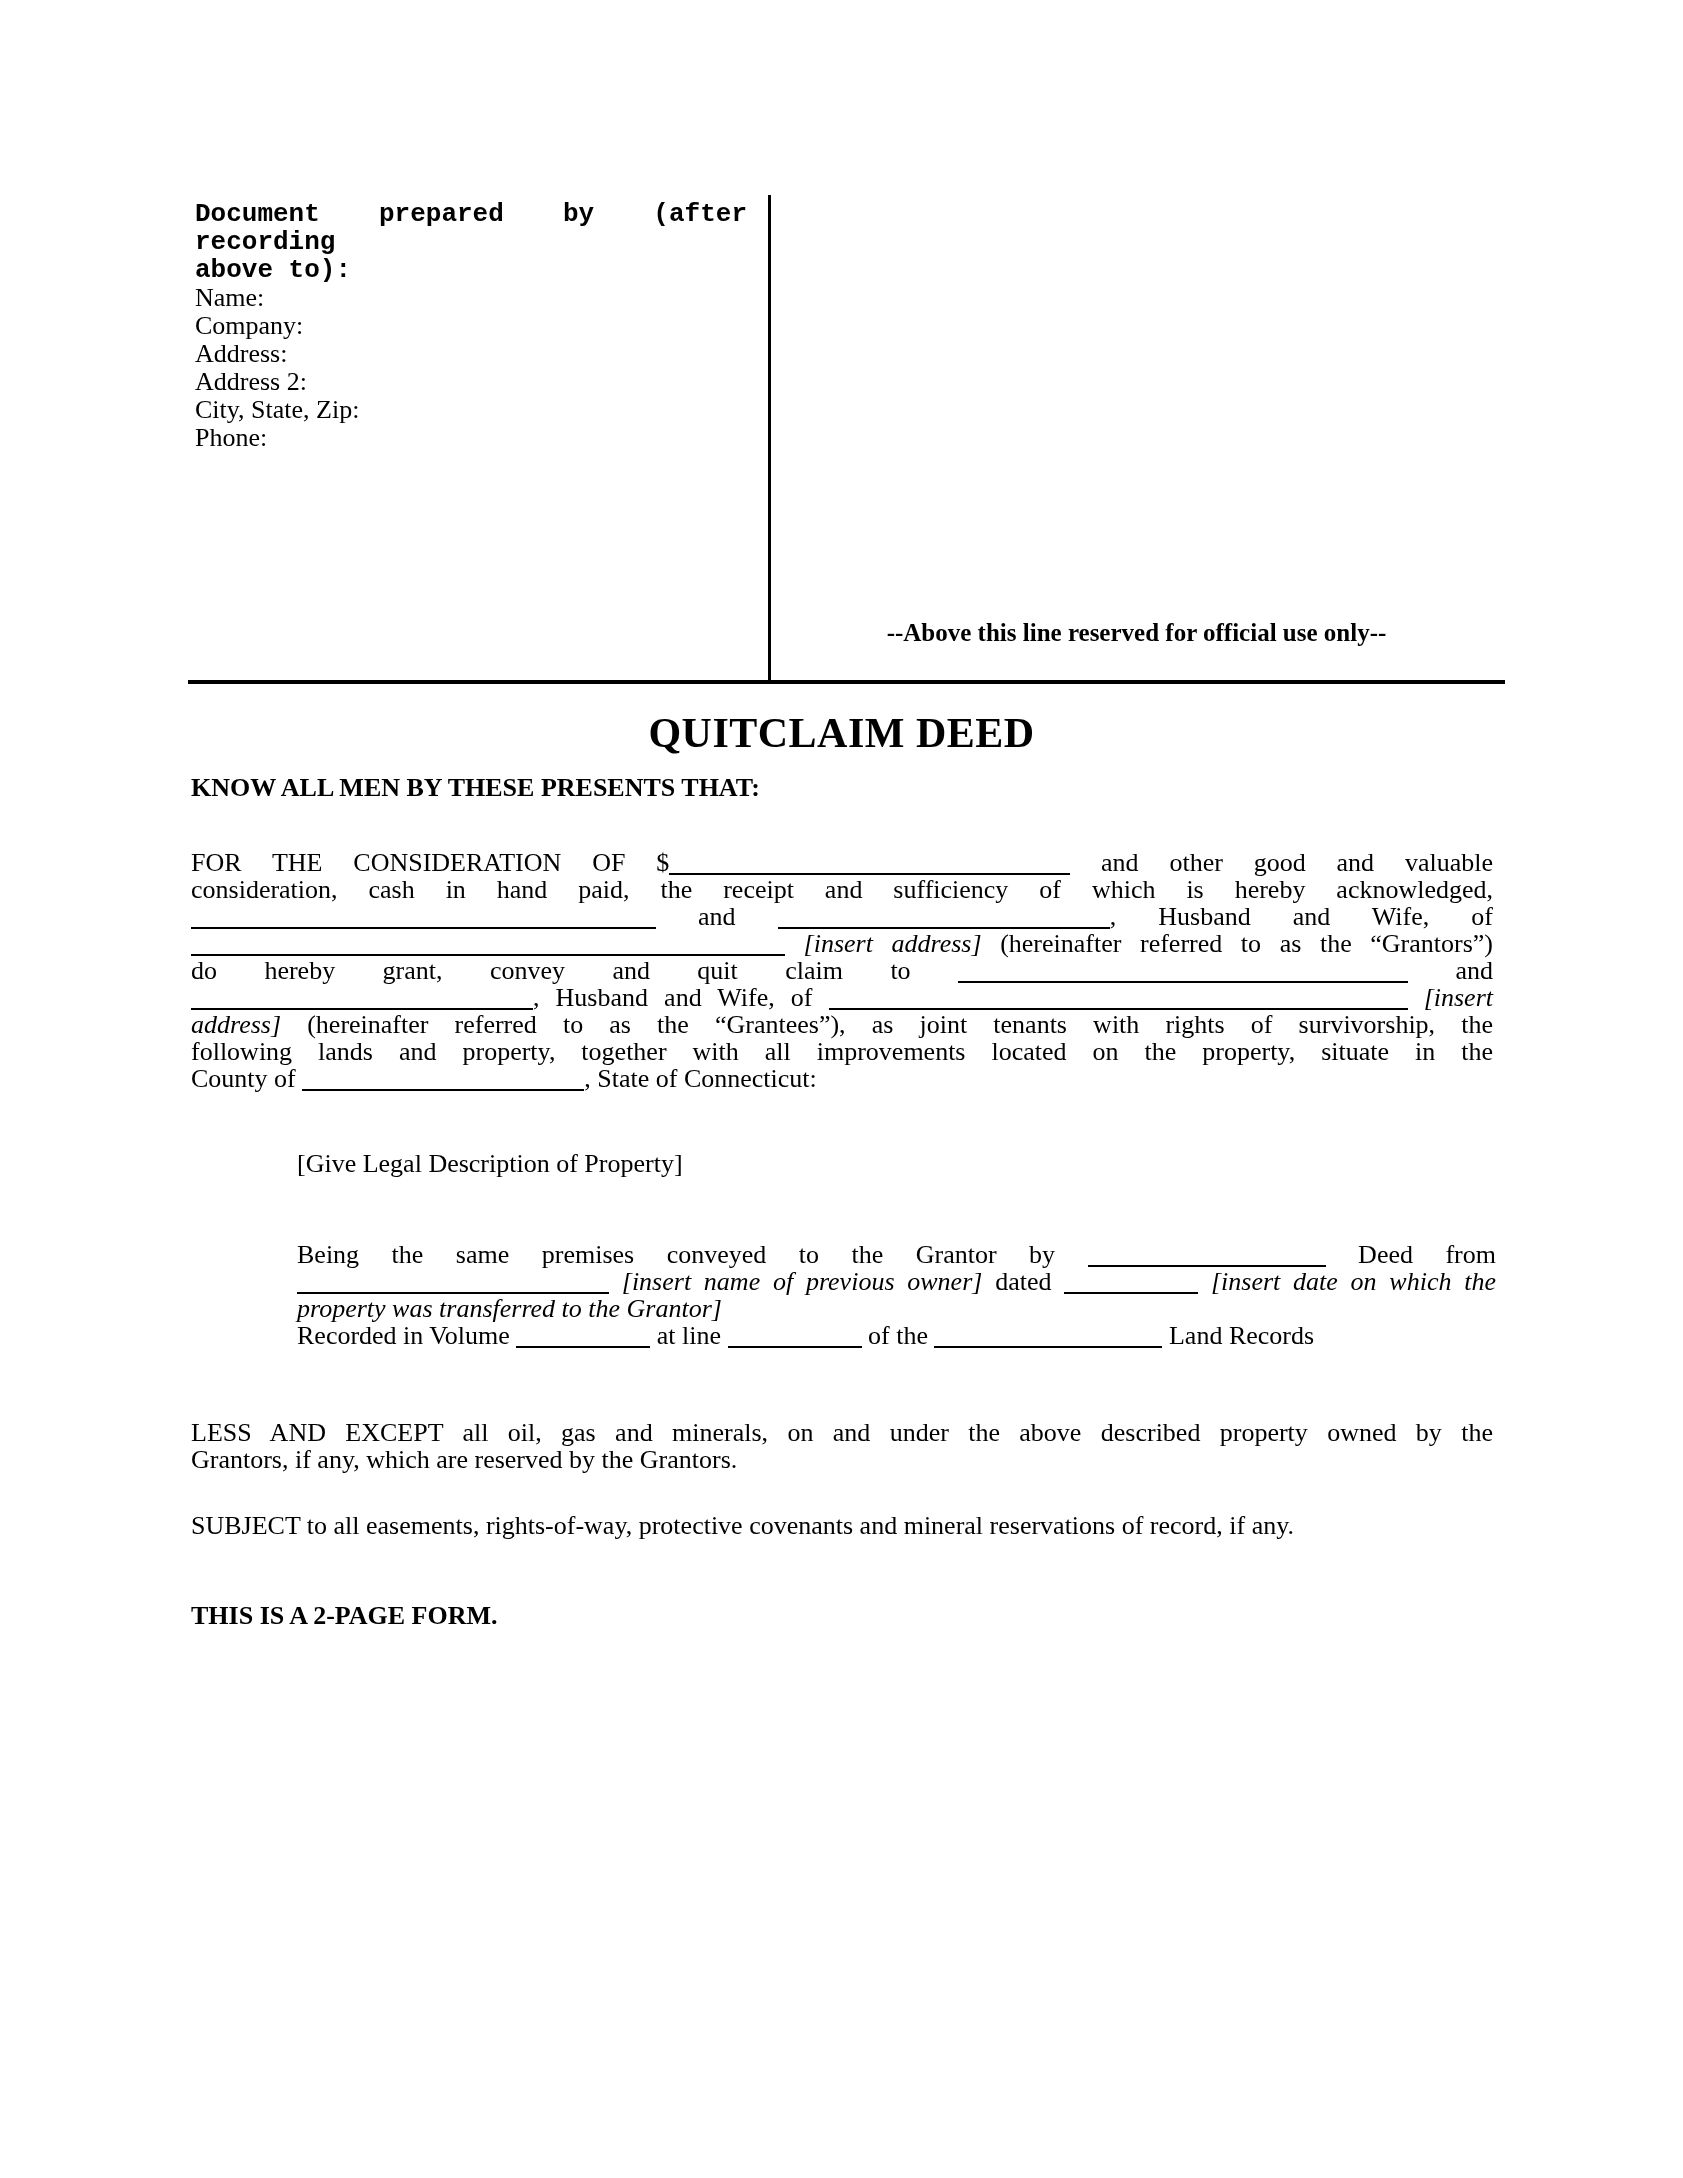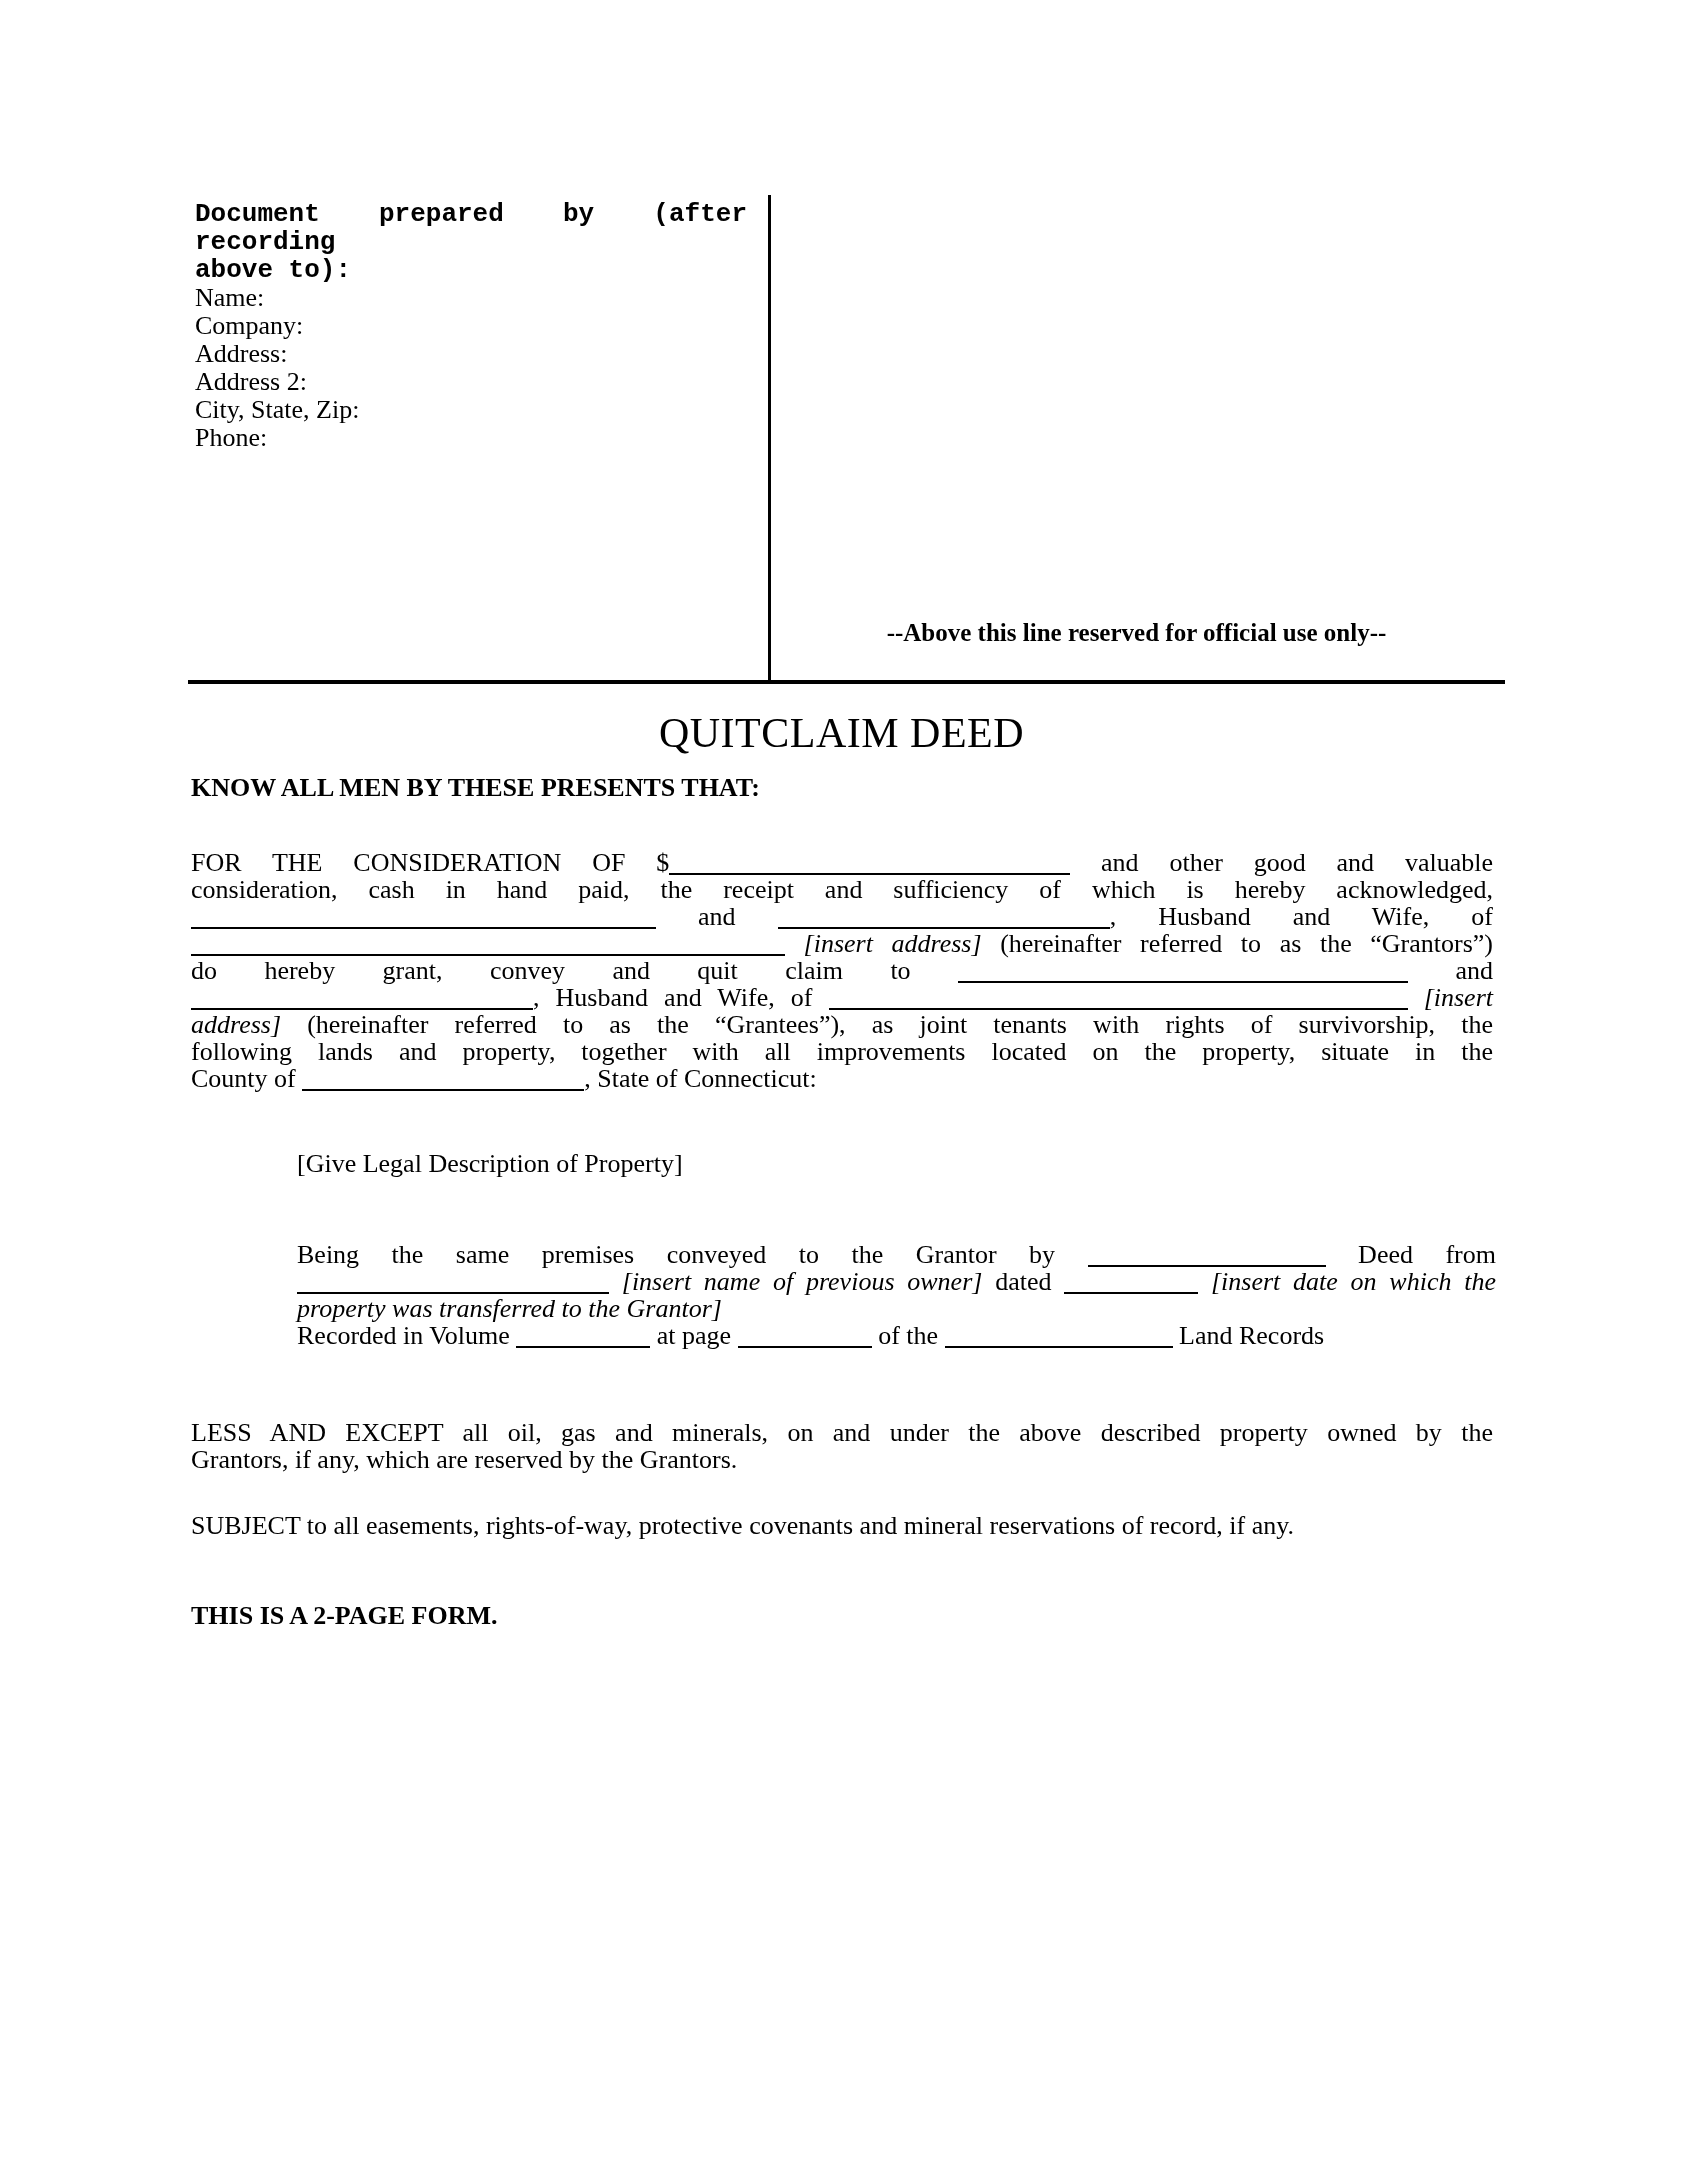--- a/index.html
+++ b/index.html
@@ -39,21 +39,21 @@
   .h-rule {
     position:absolute; left:188px; top:680px;
     width:1317px; height:4px; background:#000;
   }
   .official-note {
     position:absolute; left:768px; top:619px; width:737px;
     text-align:center; font-weight:bold; font-size:25px;
   }
   .title {
     position:absolute; left:0; right:0; top:709px; margin:0;
-    text-align:center; font-size:42px; font-weight:normal;
+    text-align:center; font-size:42px; font-weight:bold;
     letter-spacing:0.5px;
   }
   .opening {
     position:absolute; left:191px; top:773px;
     font-weight:bold; font-size:26px;
   }
   .rich { position:absolute; }
   #consideration-para { left:191px; top:849px; width:1302px; }
   .legal-desc { position:absolute; left:297px; top:1149px; }
   #premises-para { left:297px; top:1241px; width:1199px; }
@@ -100,21 +100,21 @@
       <div class="line just"><span class="normal">following lands and property, together with all improvements located on the property, situate in the</span></div>
       <div class="line"><span class="normal">County of </span><span class="blank" style="width: 282px;"></span><span class="normal">, State of Connecticut:</span></div>
     </div>
 
   <div class="legal-desc">[Give Legal Description of Property]</div>
 
   <div id="premises-para" class="rich">
       <div class="line just"><span class="normal">Being the same premises conveyed to the Grantor by </span><span class="blank" style="width: 238px;"></span><span class="normal"> Deed from</span></div>
       <div class="line just"><span class="blank" style="width: 312px;"></span><span class="normal"> </span><span class="italic">[insert name of previous owner]</span><span class="normal"> dated </span><span class="blank" style="width: 134px;"></span><span class="normal"> </span><span class="italic">[insert date on which the</span></div>
       <div class="line"><span class="italic">property was transferred to the Grantor]</span></div>
-      <div class="line"><span class="normal">Recorded in Volume </span><span class="blank" style="width: 134px;"></span><span class="normal"> at page </span><span class="blank" style="width: 134px;"></span><span class="normal"> of the </span><span class="blank" style="width: 228px;"></span><span class="normal"> Land Records</span></div>
+      <div class="line"><span class="normal">Recorded in Volume </span><span class="blank" style="width: 134px;"></span><span class="normal"> at line </span><span class="blank" style="width: 134px;"></span><span class="normal"> of the </span><span class="blank" style="width: 228px;"></span><span class="normal"> Land Records</span></div>
     </div>
 
   <div id="less-para" class="rich">
       <div class="line just"><span class="normal">LESS AND EXCEPT all oil, gas and minerals, on and under the above described property owned by the</span></div>
       <div class="line"><span class="normal">Grantors, if any, which are reserved by the Grantors.</span></div>
     </div>
 
   <div class="subject">SUBJECT to all easements, rights-of-way, protective covenants and mineral reservations of record, if any.</div>
 
   <div class="two-page">THIS IS A 2-PAGE FORM.</div>

